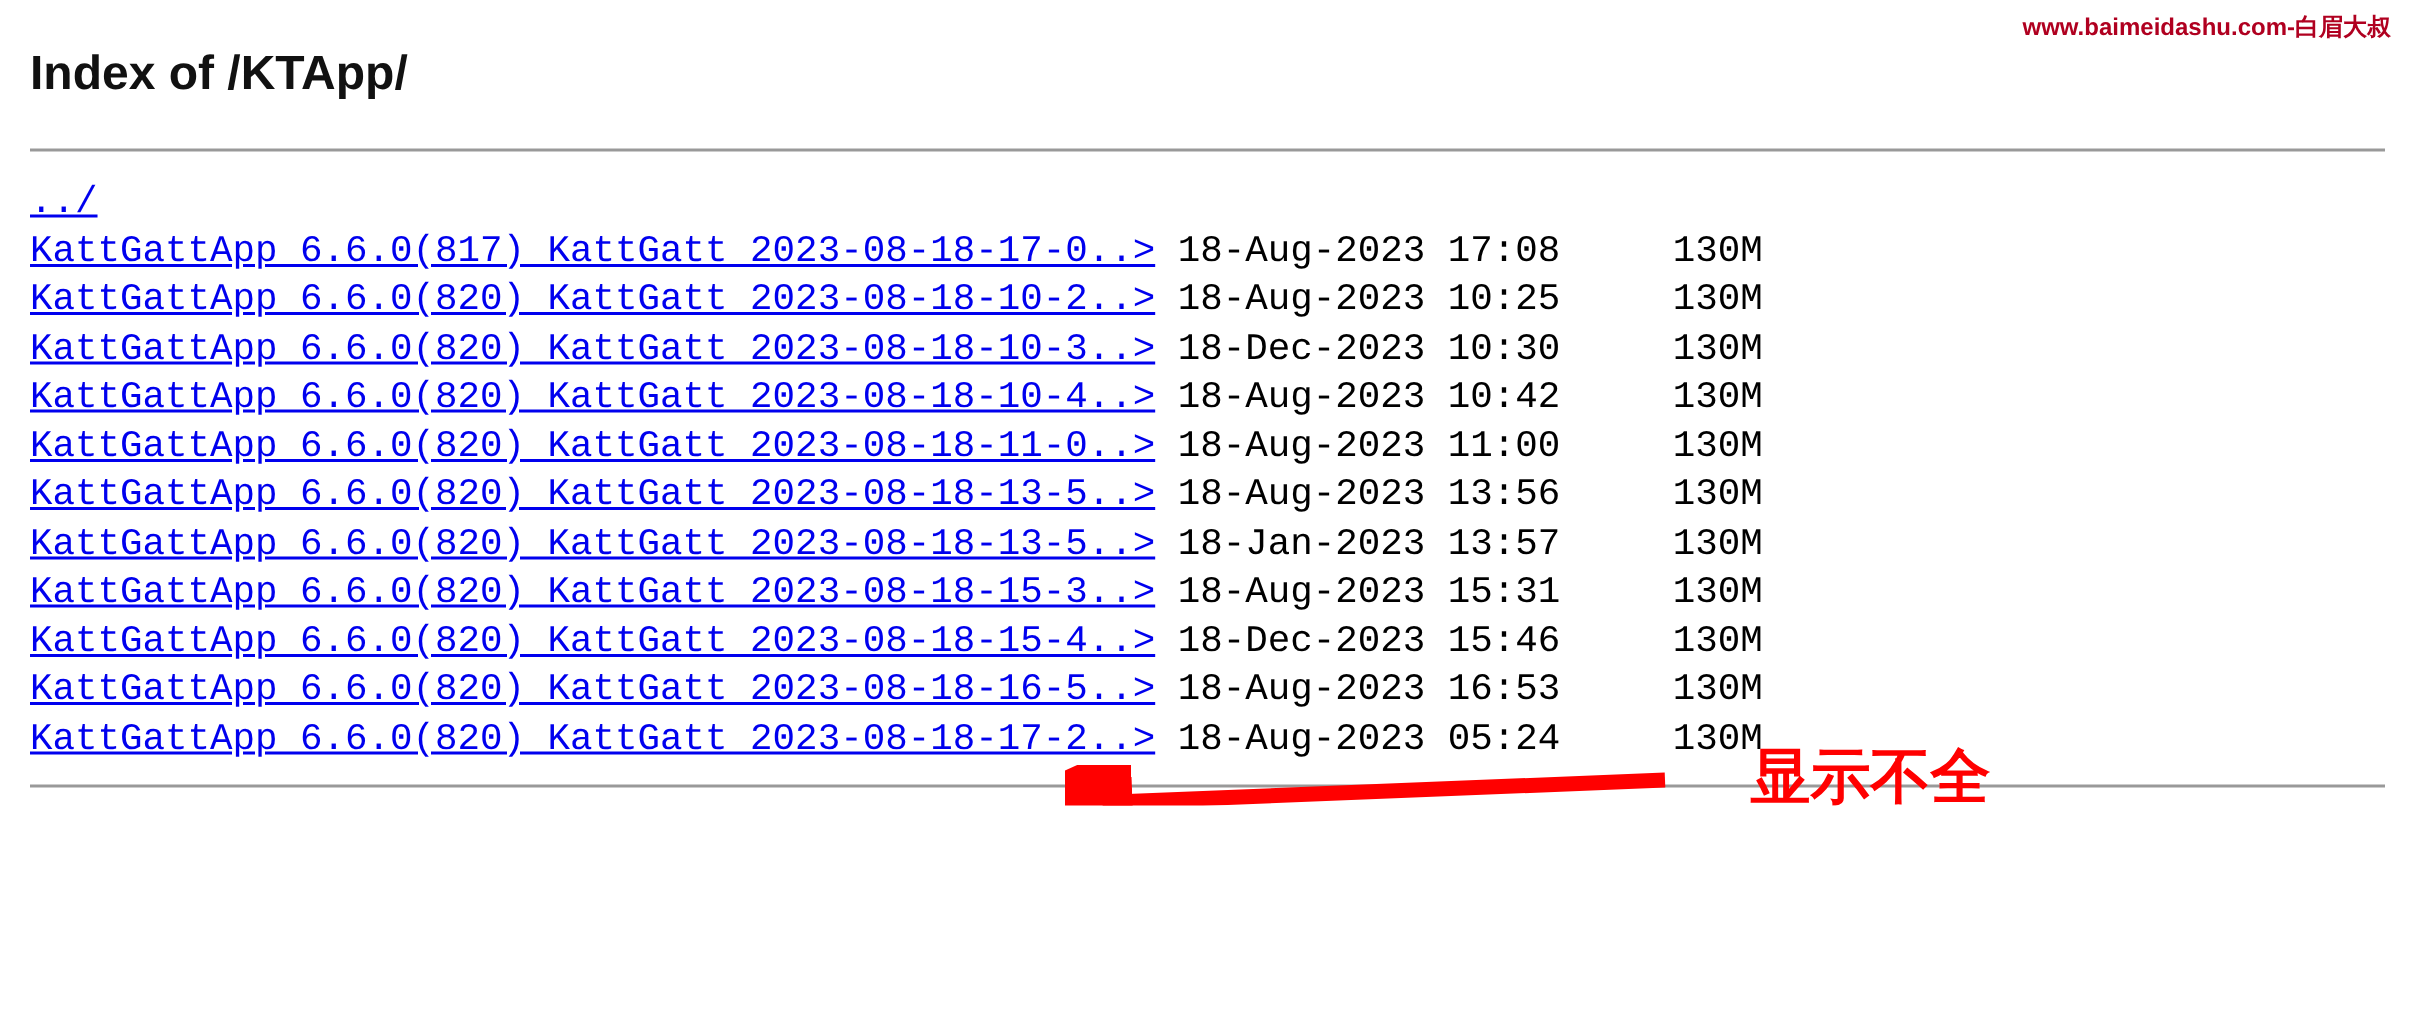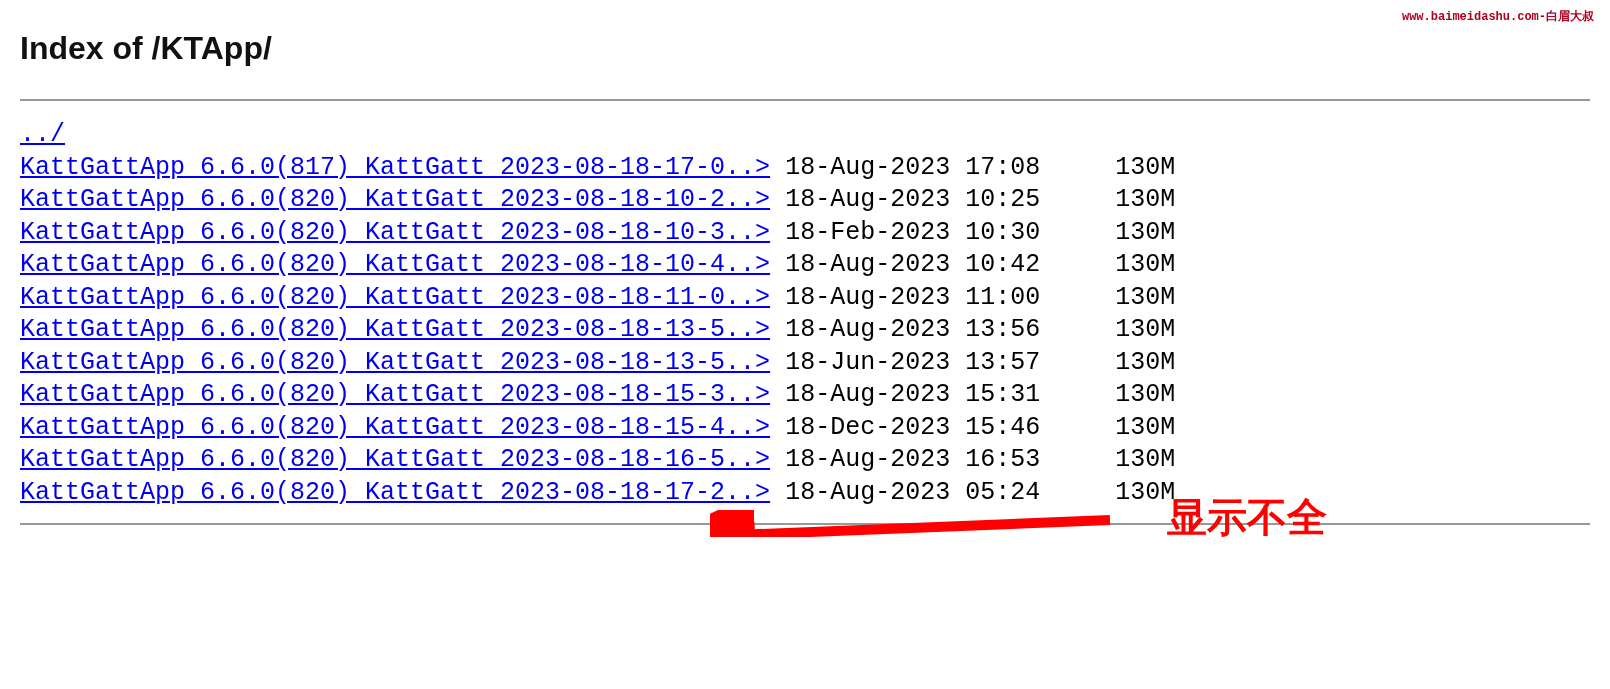--- a/index.html
+++ b/index.html
@@ -12,23 +12,23 @@
       background: #ffffff;
       padding: 0;
       width: 1610px;
       position: relative;
     }
     .watermark {
       position: absolute;
       top: 8px;
       right: 16px;
       color: #b00020;
-      font-family: Liberation Mono, monospace;
+      font-family: Liberation Sans, sans-serif;
       font-weight: bold;
-      font-size: 12px;
+      font-size: 16px;
     }
     h1 {
       font-size: 32px;
       font-weight: 700;
       color: #111;
       padding: 30px 0 24px 20px;
       font-family: "Segoe UI", Arial, sans-serif;
     }
     hr {
       border: none;
@@ -69,25 +69,25 @@
 
 <div class="watermark">www.baimeidashu.com-白眉大叔</div>
 
 <h1>Index of /KTApp/</h1>
 
 <hr>
 
 <pre class="listing" id="listing"><a href="#">../</a>
 <a href="#">KattGattApp 6.6.0(817) KattGatt 2023-08-18-17-0..&gt;</a> <span>18-Aug-2023 17:08</span>     <span>130M</span>
 <a href="#">KattGattApp 6.6.0(820) KattGatt 2023-08-18-10-2..&gt;</a> <span>18-Aug-2023 10:25</span>     <span>130M</span>
-<a href="#">KattGattApp 6.6.0(820) KattGatt 2023-08-18-10-3..&gt;</a> <span>18-Feb-2023 10:30</span>     <span>130M</span>
+<a href="#">KattGattApp 6.6.0(820) KattGatt 2023-08-18-10-3..&gt;</a> <span>18-Dec-2023 10:30</span>     <span>130M</span>
 <a href="#">KattGattApp 6.6.0(820) KattGatt 2023-08-18-10-4..&gt;</a> <span>18-Aug-2023 10:42</span>     <span>130M</span>
 <a href="#">KattGattApp 6.6.0(820) KattGatt 2023-08-18-11-0..&gt;</a> <span>18-Aug-2023 11:00</span>     <span>130M</span>
 <a href="#">KattGattApp 6.6.0(820) KattGatt 2023-08-18-13-5..&gt;</a> <span>18-Aug-2023 13:56</span>     <span>130M</span>
-<a href="#">KattGattApp 6.6.0(820) KattGatt 2023-08-18-13-5..&gt;</a> <span>18-Jun-2023 13:57</span>     <span>130M</span>
+<a href="#">KattGattApp 6.6.0(820) KattGatt 2023-08-18-13-5..&gt;</a> <span>18-Jan-2023 13:57</span>     <span>130M</span>
 <a href="#">KattGattApp 6.6.0(820) KattGatt 2023-08-18-15-3..&gt;</a> <span>18-Aug-2023 15:31</span>     <span>130M</span>
 <a href="#">KattGattApp 6.6.0(820) KattGatt 2023-08-18-15-4..&gt;</a> <span>18-Dec-2023 15:46</span>     <span>130M</span>
 <a href="#">KattGattApp 6.6.0(820) KattGatt 2023-08-18-16-5..&gt;</a> <span>18-Aug-2023 16:53</span>     <span>130M</span>
 <a href="#">KattGattApp 6.6.0(820) KattGatt 2023-08-18-17-2..&gt;</a> <span>18-Aug-2023 05:24</span>     <span>130M</span>
 </pre>
 
 <hr>
 
 <div class="annotation-text">显示不全</div>
 

